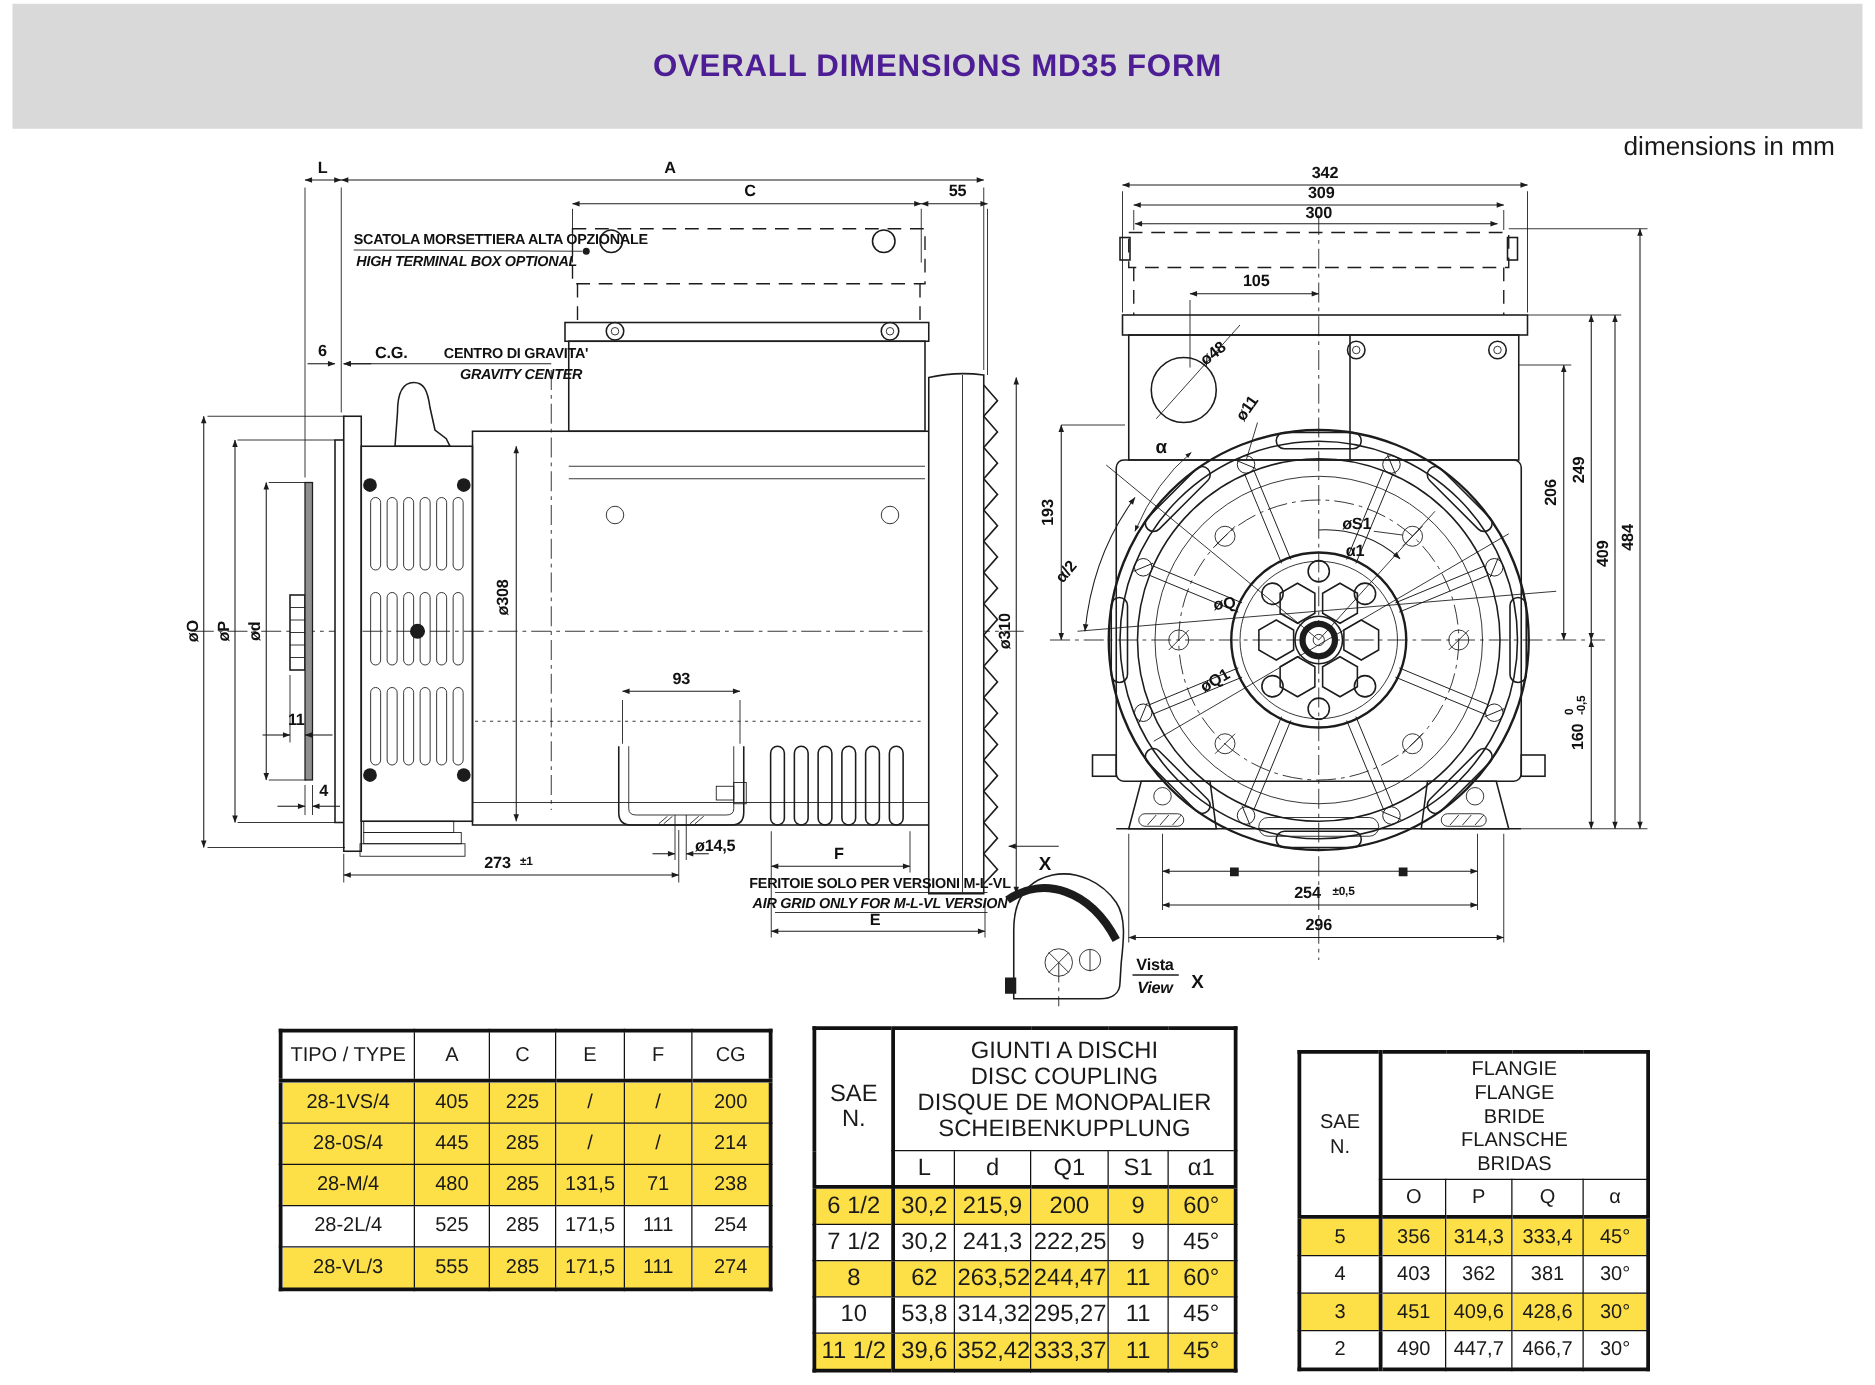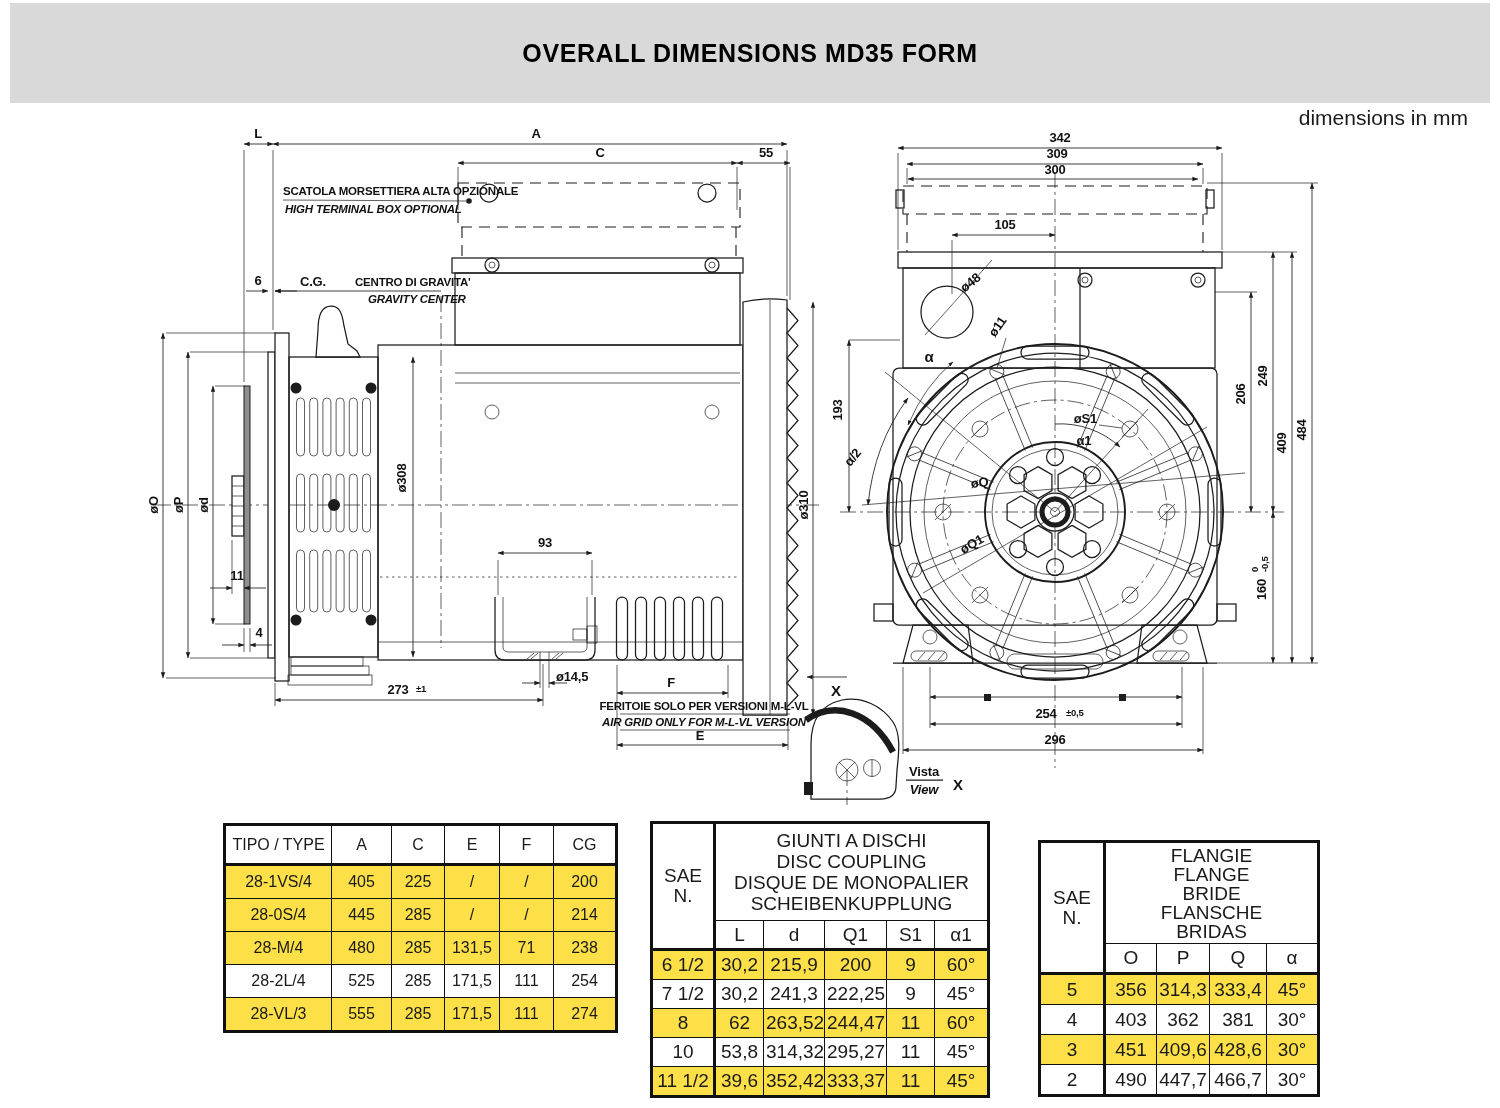--- a/index.html
+++ b/index.html
@@ -1,19 +1,19 @@
 <!DOCTYPE html>
 <html><head>
 <meta charset="utf-8">
 <style>
   html,body{margin:0;padding:0;background:#fff;}
   body{width:1500px;height:1108px;position:relative;font-family:"Liberation Sans",sans-serif;color:#111;}
   .titlebar{position:absolute;left:10px;top:3px;width:1480px;height:100px;background:#d9d9d9;
             display:flex;align-items:center;justify-content:center;}
-  .titlebar h1{margin:0;font-size:25px;font-weight:bold;letter-spacing:.6px;color:#000000;}
+  .titlebar h1{margin:0;font-size:25px;font-weight:bold;letter-spacing:.6px;color:#4c1d95;}
   .units{position:absolute;top:106px;right:32px;font-size:21px;color:#1a1a1a;}
   svg.drawing{position:absolute;left:0;top:125px;}
 
   
   .s  {stroke:#1c1c1c;fill:none;stroke-width:1.25;}
   .s2 {stroke:#1c1c1c;fill:none;stroke-width:1.9;}
   .sw {stroke:#1c1c1c;fill:#fff;stroke-width:1.25;}
   .th {stroke:#1c1c1c;fill:none;stroke-width:.7;}
   .d  {stroke:#1c1c1c;fill:none;stroke-width:.85;}
   .cl {stroke:#1c1c1c;fill:none;stroke-width:.7;stroke-dasharray:16 4 3 4;}
@@ -35,21 +35,21 @@
   .tbl{border:3px solid #111;}
   .tbl .g{background:#fde047;}
   .hb{border-bottom:3px solid #111 !important;}
   .rb{border-right:3px solid #111 !important;text-align:center;}
   .t1 th{height:37px;}
   .t1 td{height:32px;}
   .t2 td{font-size:19px;}
   .t2 .ttl{height:96px;line-height:21px;}
   .t2 .sub{height:27px;}
   .t2 .v{height:28px;}
-  .t3 td{font-size:19px;}
+  .t3 td{font-size:16px;}
   .t3 .ttl{height:100px;line-height:19px;}
   .t3 .sub{height:28px;}
   .t3 .v{height:29px;}
   .saecell div{line-height:20px;}
 </style>
 </head>
 <body>
 
 <div class="titlebar">
   <h1>OVERALL DIMENSIONS MD35 FORM</h1>

